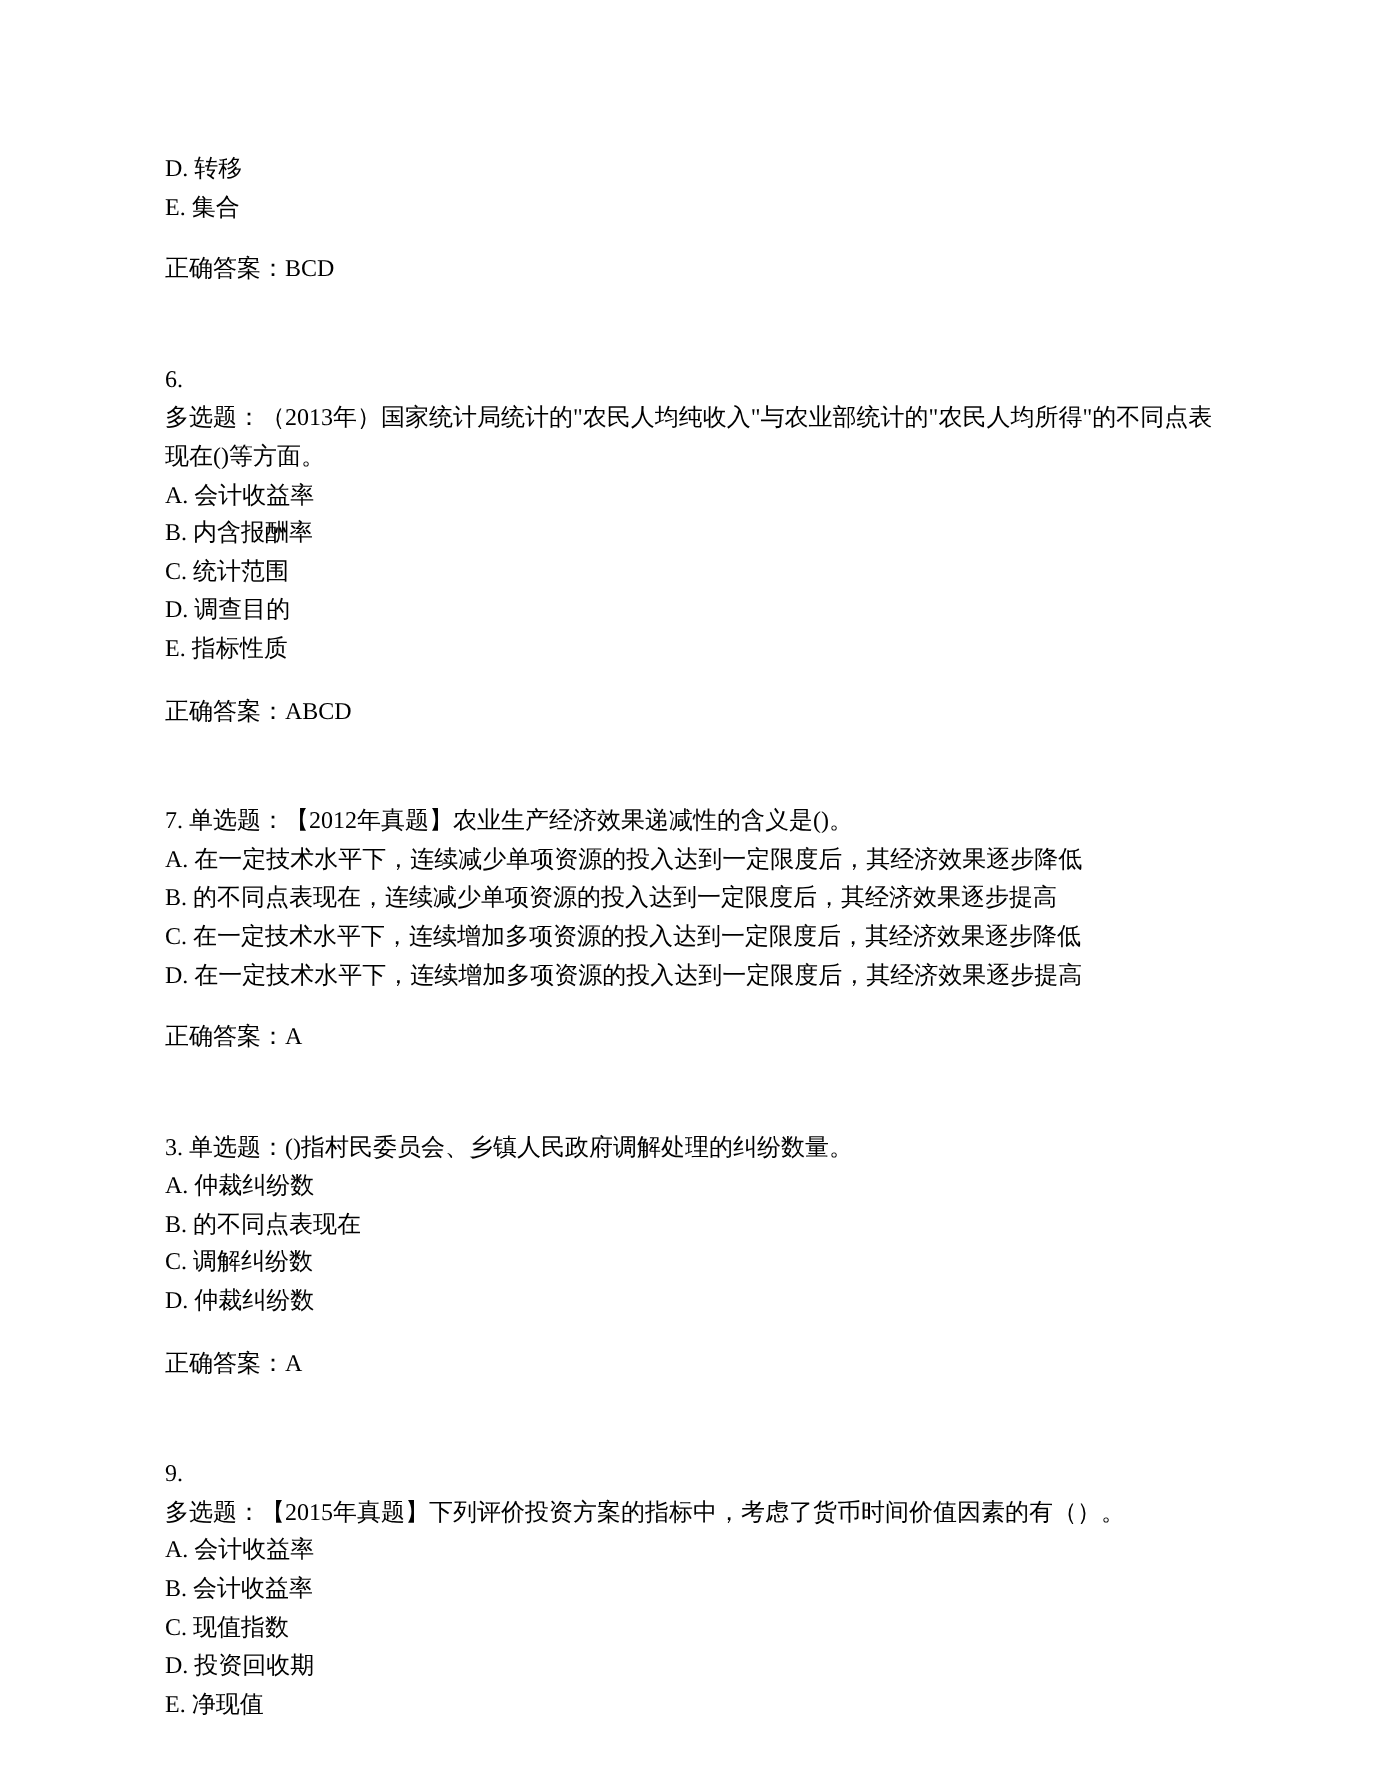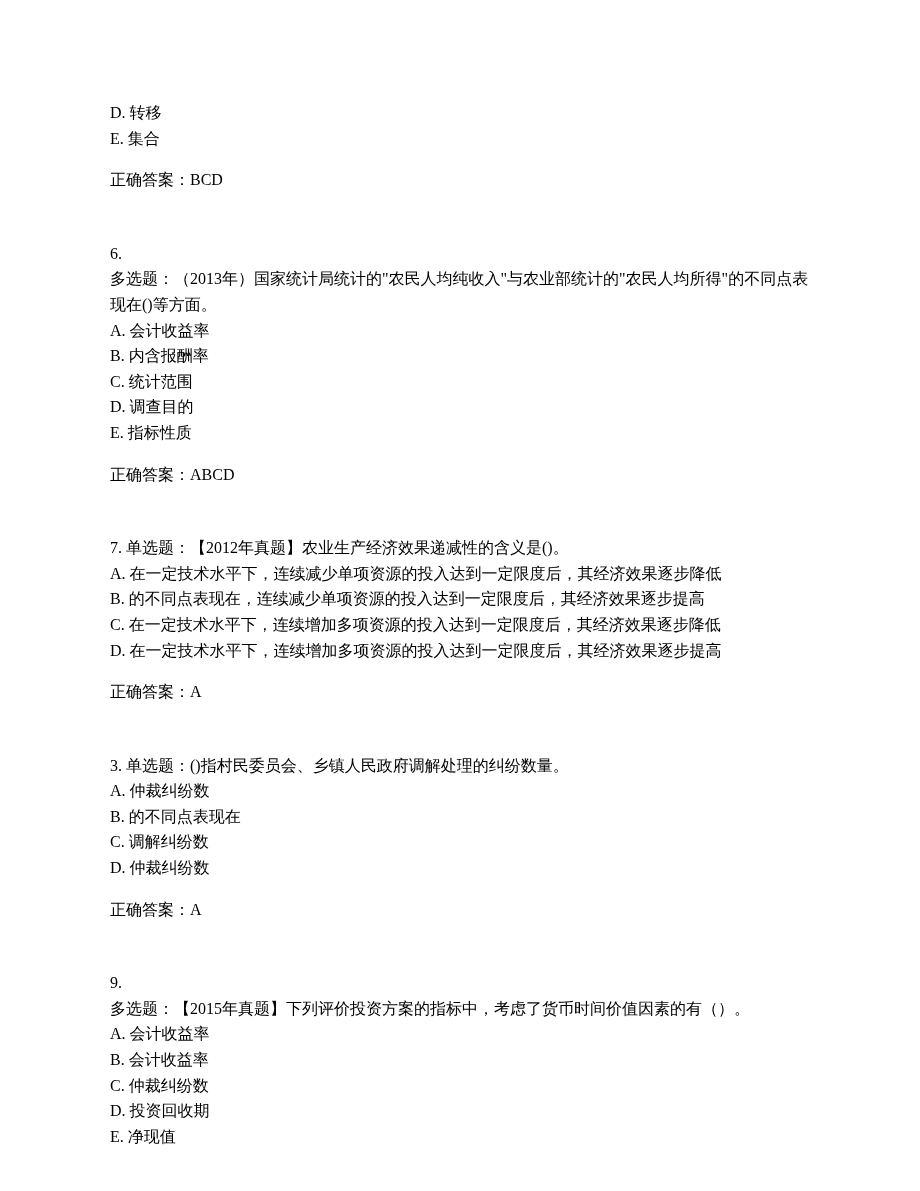--- a/index.html
+++ b/index.html
@@ -63,15 +63,15 @@
 <p class="line">D. 仲裁纠纷数</p>
 <div class="gap-small"></div>
 <p class="line"><span>正确答案：</span><span>A</span></p>
 
 <div class="gap-large"></div>
 
 <p class="line">9.</p>
 <p class="line"><span>多选题：</span><span>【2015年真题】下列评价投资方案的指标中，考虑了货币时间价值因素的有（）。</span></p>
 <p class="line">A. 会计收益率</p>
 <p class="line">B. 会计收益率</p>
-<p class="line">C. 仲裁纠纷数</p>
+<p class="line">C. 现值指数</p>
 <p class="line">D. 投资回收期</p>
 <p class="line">E. 净现值</p>
 
 </body></html>

